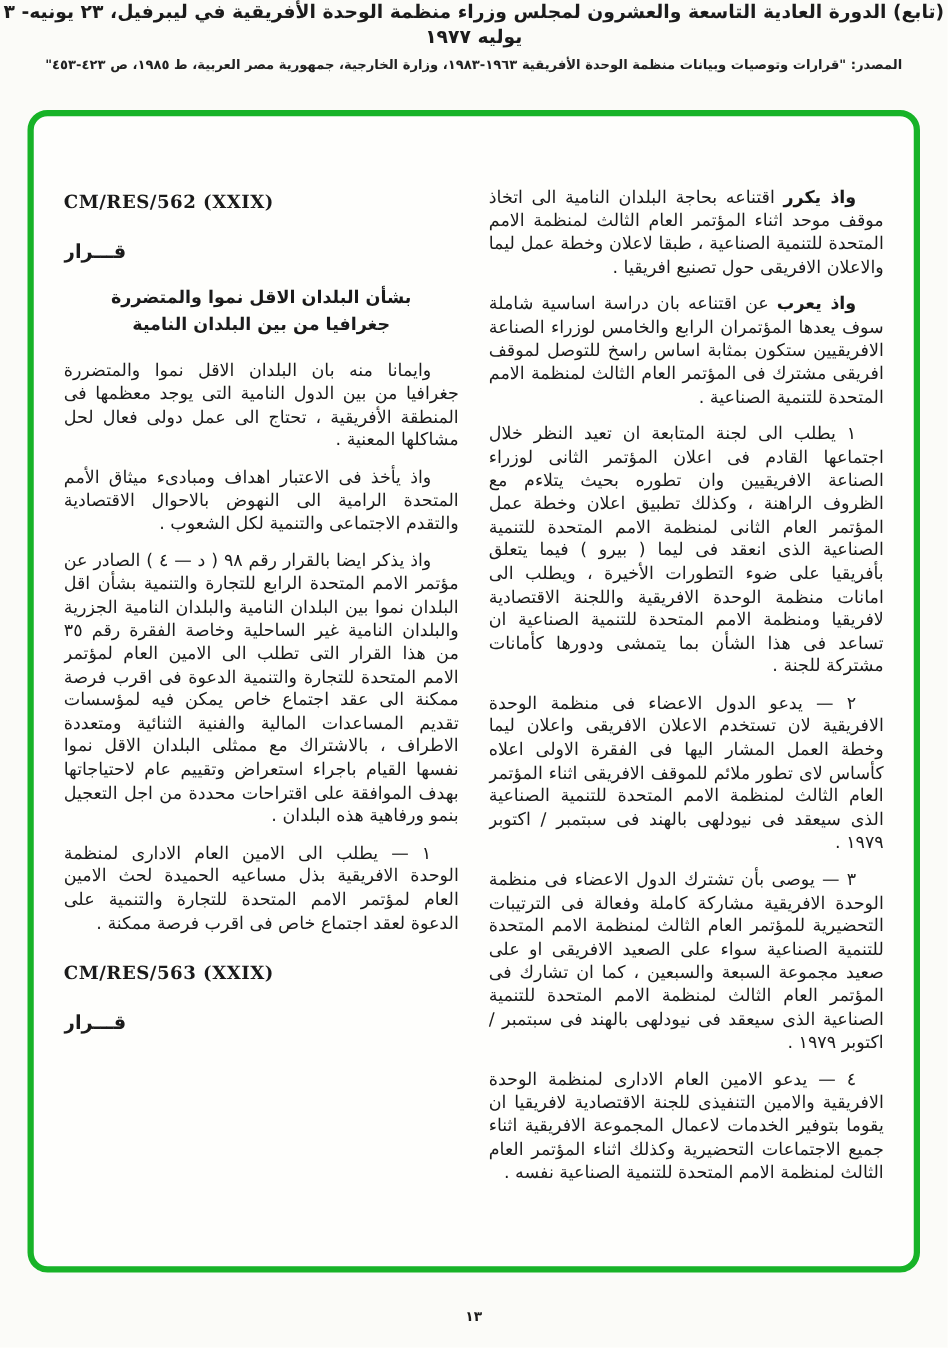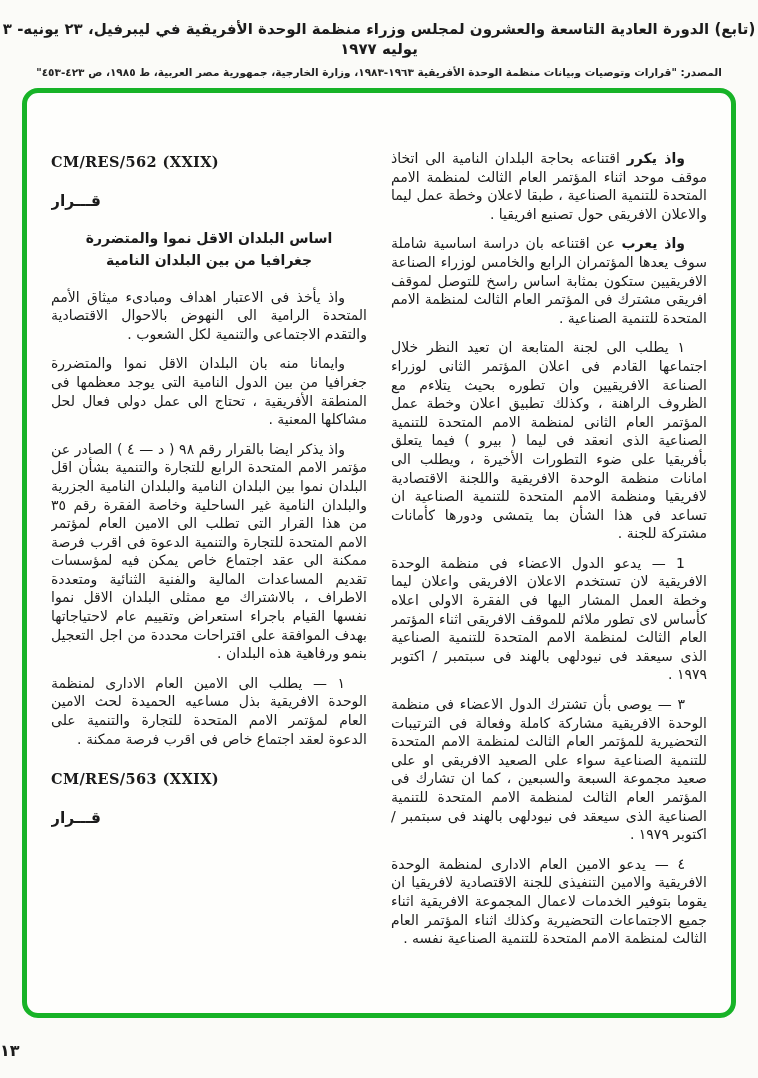--- a/index.html
+++ b/index.html
@@ -7,21 +7,20 @@
     width: 758px; height: 1078px;
     background: #fbfbf8;
     font-family: "DejaVu Sans", sans-serif;
     color: #1b1b1b;
     position: relative;
     overflow: hidden;
   }
   .scan-header {
     direction: rtl;
     text-align: center;
-    padding-top: 20px;
   }
   .scan-header .line1 {
     font-weight: bold;
     font-size: 15px;
     line-height: 1.3;
   }
   .scan-header .line2 {
     font-weight: bold;
     font-size: 10.5px;
     margin-top: 7px;
@@ -75,50 +74,50 @@
     font-weight: bold;
     font-size: 14px;
     line-height: 1.55;
     margin: 0 auto 16px auto;
     max-width: 255px;
   }
   .page-number {
     position: absolute;
     left: 0; right: 0;
     bottom: 18px;
-    text-align: left;
+    text-align: center;
     font-weight: bold;
-    font-size: 16px;
+    font-size: 11px;
   }
 </style>
 </head>
 <body>
 
 <div class="scan-header">
   <div class="line1">(تابع) الدورة العادية التاسعة والعشرون لمجلس وزراء منظمة الوحدة الأفريقية في ليبرفيل، ٢٣ يونيه- ٣ يوليه ١٩٧٧</div>
   <div class="line2">المصدر: "قرارات وتوصيات وبيانات منظمة الوحدة الأفريقية ١٩٦٣-١٩٨٣، وزارة الخارجية، جمهورية مصر العربية، ط ١٩٨٥، ص ٤٢٣-٤٥٣"</div>
 </div>
 
 <div class="resolution-box">
 
   <div class="col">
     <p><b>واذ يكرر</b><span> اقتناعه بحاجة البلدان النامية الى اتخاذ موقف موحد اثناء المؤتمر العام الثالث لمنظمة الامم المتحدة للتنمية الصناعية ، طبقا لاعلان وخطة عمل ليما والاعلان الافريقى حول تصنيع افريقيا .</span></p>
     <p><b>واذ يعرب</b><span> عن اقتناعه بان دراسة اساسية شاملة سوف يعدها المؤتمران الرابع والخامس لوزراء الصناعة الافريقيين ستكون بمثابة اساس راسخ للتوصل لموقف افريقى مشترك فى المؤتمر العام الثالث لمنظمة الامم المتحدة للتنمية الصناعية .</span></p>
     <p><span>١ يطلب الى لجنة المتابعة ان تعيد النظر خلال اجتماعها القادم فى اعلان المؤتمر الثانى لوزراء الصناعة الافريقيين وان تطوره بحيث يتلاءم مع الظروف الراهنة ، وكذلك تطبيق اعلان وخطة عمل المؤتمر العام الثانى لمنظمة الامم المتحدة للتنمية الصناعية الذى انعقد فى ليما ( بيرو ) فيما يتعلق بأفريقيا على ضوء التطورات الأخيرة ، ويطلب الى امانات منظمة الوحدة الافريقية واللجنة الاقتصادية لافريقيا ومنظمة الامم المتحدة للتنمية الصناعية ان تساعد فى هذا الشأن بما يتمشى ودورها كأمانات مشتركة للجنة .</span></p>
-    <p><span>1 — يدعو الدول الاعضاء فى منظمة الوحدة الافريقية لان تستخدم الاعلان الافريقى واعلان ليما وخطة العمل المشار اليها فى الفقرة الاولى اعلاه كأساس لاى تطور ملائم للموقف الافريقى اثناء المؤتمر العام الثالث لمنظمة الامم المتحدة للتنمية الصناعية الذى سيعقد فى نيودلهى بالهند فى سبتمبر / اكتوبر ١٩٧٩ .</span></p>
+    <p><span>٢ — يدعو الدول الاعضاء فى منظمة الوحدة الافريقية لان تستخدم الاعلان الافريقى واعلان ليما وخطة العمل المشار اليها فى الفقرة الاولى اعلاه كأساس لاى تطور ملائم للموقف الافريقى اثناء المؤتمر العام الثالث لمنظمة الامم المتحدة للتنمية الصناعية الذى سيعقد فى نيودلهى بالهند فى سبتمبر / اكتوبر ١٩٧٩ .</span></p>
     <p><span>٣ — يوصى بأن تشترك الدول الاعضاء فى منظمة الوحدة الافريقية مشاركة كاملة وفعالة فى الترتيبات التحضيرية للمؤتمر العام الثالث لمنظمة الامم المتحدة للتنمية الصناعية سواء على الصعيد الافريقى او على صعيد مجموعة السبعة والسبعين ، كما ان تشارك فى المؤتمر العام الثالث لمنظمة الامم المتحدة للتنمية الصناعية الذى سيعقد فى نيودلهى بالهند فى سبتمبر / اكتوبر ١٩٧٩ .</span></p>
     <p><span>٤ — يدعو الامين العام الادارى لمنظمة الوحدة الافريقية والامين التنفيذى للجنة الاقتصادية لافريقيا ان يقوما بتوفير الخدمات لاعمال المجموعة الافريقية اثناء جميع الاجتماعات التحضيرية وكذلك اثناء المؤتمر العام الثالث لمنظمة الامم المتحدة للتنمية الصناعية نفسه .</span></p>
   </div>
 
   <div class="col">
     <div class="doc-ref">CM/RES/562 (XXIX)</div>
     <div class="res-title">قـــرار</div>
-    <div class="res-subtitle">اساس البلدان الاقل نموا والمتضررة جغرافيا من بين البلدان النامية</div>
+    <div class="res-subtitle">بشأن البلدان الاقل نموا والمتضررة جغرافيا من بين البلدان النامية</div>
+    <p>وايمانا منه بان البلدان الاقل نموا والمتضررة جغرافيا من بين الدول النامية التى يوجد معظمها فى المنطقة الأفريقية ، تحتاج الى عمل دولى فعال لحل مشاكلها المعنية .</p>
     <p>واذ يأخذ فى الاعتبار اهداف ومبادىء ميثاق الأمم المتحدة الرامية الى النهوض بالاحوال الاقتصادية والتقدم الاجتماعى والتنمية لكل الشعوب .</p>
-    <p>وايمانا منه بان البلدان الاقل نموا والمتضررة جغرافيا من بين الدول النامية التى يوجد معظمها فى المنطقة الأفريقية ، تحتاج الى عمل دولى فعال لحل مشاكلها المعنية .</p>
     <p>واذ يذكر ايضا بالقرار رقم ٩٨ ( د — ٤ ) الصادر عن مؤتمر الامم المتحدة الرابع للتجارة والتنمية بشأن اقل البلدان نموا بين البلدان النامية والبلدان النامية الجزرية والبلدان النامية غير الساحلية وخاصة الفقرة رقم ٣٥ من هذا القرار التى تطلب الى الامين العام لمؤتمر الامم المتحدة للتجارة والتنمية الدعوة فى اقرب فرصة ممكنة الى عقد اجتماع خاص يمكن فيه لمؤسسات تقديم المساعدات المالية والفنية الثنائية ومتعددة الاطراف ، بالاشتراك مع ممثلى البلدان الاقل نموا نفسها القيام باجراء استعراض وتقييم عام لاحتياجاتها بهدف الموافقة على اقتراحات محددة من اجل التعجيل بنمو ورفاهية هذه البلدان .</p>
     <p>١ — يطلب الى الامين العام الادارى لمنظمة الوحدة الافريقية بذل مساعيه الحميدة لحث الامين العام لمؤتمر الامم المتحدة للتجارة والتنمية على الدعوة لعقد اجتماع خاص فى اقرب فرصة ممكنة .</p>
     <div class="doc-ref second">CM/RES/563 (XXIX)</div>
     <div class="res-title">قـــرار</div>
 
   </div>
 
 </div>
 
 <div class="page-number">١٣</div>

